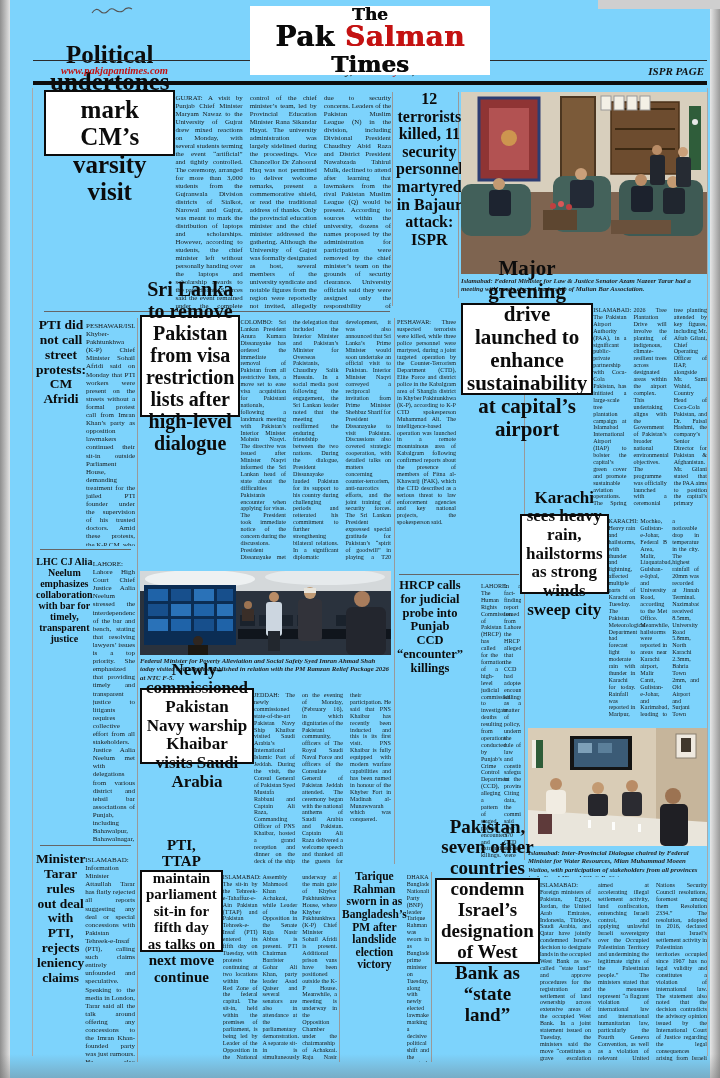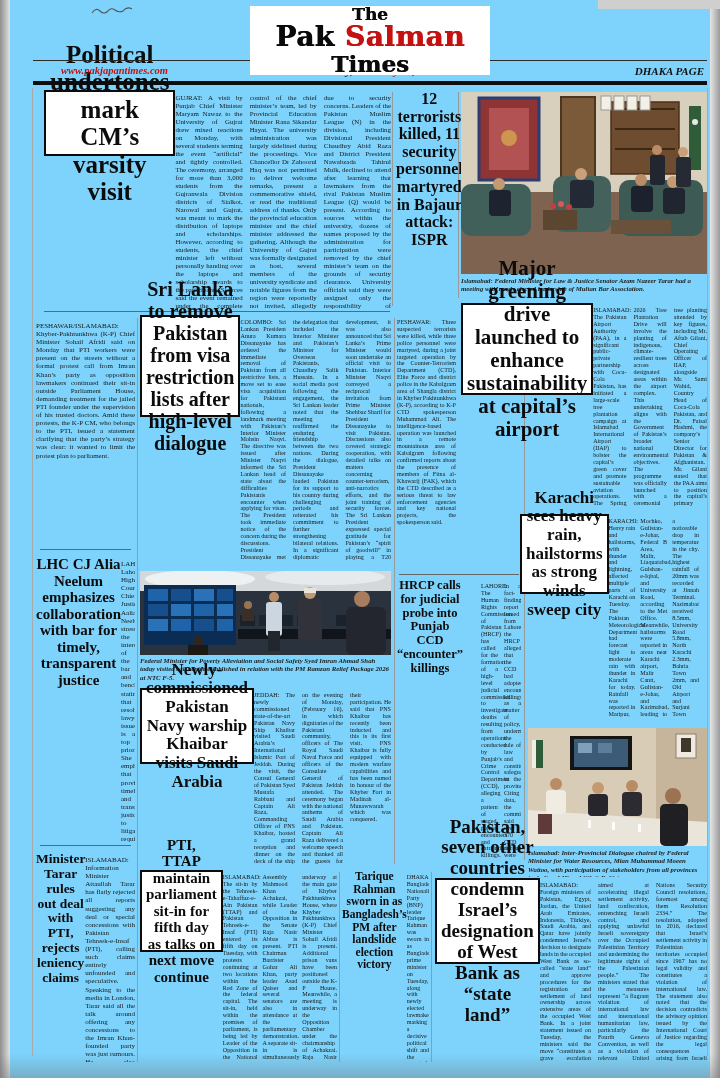--- a/index.html
+++ b/index.html
@@ -58,21 +58,21 @@
 
   <div class="brand">
     <div class="l1">The</div>
     <div class="l2"><span>Pak </span><span class="red">Salman</span></div>
     <div class="l3">Times</div>
   </div>
   <div class="thinrule"></div>
   <div class="daterow">
     <span class="url red">www.pakjapantimes.com</span>
     <span class="dateline"><span>Wednesday, </span><span class="red">February 18</span><span>, 2026</span></span>
-    <span class="backpage">DHAKA PAGE</span>
+    <span class="backpage">ISPR PAGE</span>
   </div>
   <div class="thickrule"></div>
 
   <div class="vr" style="left:392px;top:92px;height:214px;"></div>
   <div class="vr" style="left:458px;top:92px;height:206px;"></div>
   <div class="vr" style="left:137px;top:318px;height:744px;"></div>
   <div class="vr" style="left:394px;top:318px;height:546px;"></div>
   <div class="vr" style="left:524px;top:318px;height:542px;"></div>
   <div class="vr" style="left:339px;top:872px;height:190px;"></div>
   <div class="vr" style="left:431px;top:872px;height:190px;"></div>
@@ -136,24 +136,25 @@
   <div class="caption" style="left:461px;top:277px;width:246px;height:22px;">Islamabad: Federal Minister for Law &amp; Justice Senator Azam Nazeer Tarar had a meeting with newly elected leadership of Multan Bar Association.</div>
 
   <div class="art" style="left:461px;top:303px;width:246px;height:209px;">
     <div class="hbox" style="height:92px;">
       <h2 class="h" style="font-size:21px;">Major greening drive launched to enhance sustainability at capital’s airport</h2>
     </div>
     <div class="body cols3 dense">ISLAMABAD: The Pakistan Airport Authority (PAA), in a significant public-private partnership with Coca-Cola Pakistan, has initiated a large-scale tree plantation campaign at Islamabad International Airport (IIAP) to bolster the capital’s green cover and promote sustainable aviation operations. The Spring 2026 Tree Plantation Drive will involve the planting of indigenous, climate-resilient trees across designated areas within the airport complex. This undertaking aligns with the Government of Pakistan’s broader national environmental objectives. The programme was officially launched with a ceremonial tree planting attended by key figures, including Mr. Aftab Gilani, Chief Operating Officer of IIAP, alongside Mr. Sami Wahid, Country Head of Coca-Cola Pakistan, and Dr. Faisal Hashmi, the company’s Senior Director for Pakistan &amp; Afghanistan. Mr. Gilani stated that the PAA aims to position the capital’s primary gateway as a benchmark for sustainable airport management. “Through this initiative, PAA aims to position IIAP as a model for sustainable airport operations, blending aviation excellence with environmental responsibility,” he commented, valuing the assistance of partners who share this vision for its realisation. Representing the corporate partner, Mr. Sami Wahid emphasised the role of airports in shaping a country’s international image. “Airports are the first impression of a country, and by contributing to this green effort, we are supporting PAA’s vision of presenting a sustainable and environmentally responsible Pakistan to the world,” he said. Dr. Faisal Hashmi highlighted the collaborative model of the project. “This collaboration demonstrates how private-sector support can complement public-sector leadership in building infrastructure.”</div>
   </div>
 
   <div class="art" style="left:36px;top:318px;width:99px;height:228px;">
+    <h2 class="h" style="font-size:13.5px;">PTI did not call street protests: CM Afridi</h2>
     <div class="body rail">PESHAWAR/ISLAMABAD: Khyber-Pakhtunkhwa (K-P) Chief Minister Sohail Afridi said on Monday that PTI workers were present on the streets without a formal protest call from Imran Khan’s party as opposition lawmakers continued their sit-in outside Parliament House, demanding treatment for the jailed PTI founder under the supervision of his trusted doctors. Amid these protests, the K-P CM, who belongs to the PTI, issued a statement clarifying that the party’s strategy was clear: it wanted to limit the protest plan to parliament.</div>
   </div>
   <div class="art" style="left:36px;top:556px;width:99px;height:286px;">
-    <h2 class="h" style="font-size:15px;">LHC CJ Alia Neelum emphasizes collaboration with bar for timely, transparent justice</h2>
+    <h2 class="h" style="font-size:10px;">LHC CJ Alia Neelum emphasizes collaboration with bar for timely, transparent justice</h2>
     <div class="body rail">LAHORE: Lahore High Court Chief Justice Aalia Neelum stressed the interdependence of the bar and bench, stating that resolving lawyers’ issues is a top priority. She emphasized that providing timely and transparent justice to litigants requires collective effort from all stakeholders. Justice Aalia Neelum met with delegations from various district and tehsil bar associations of Punjab, including Bahawalpur, Bahawalnagar, Jhang, Layyah, Lodhran, Hafizabad, and Wazirabad. Presidents and secretaries of tehsil bar associations from Bhira, Kharian, Kabirwala, and Gujar Khan also attended. Registrar Lahore High Court, Amjad Iqbal Ranjha, was present at the meeting. The discussions focused on challenges faced by lawyers, improvement of court facilities, faster case disposal, and strengthening the judicial system at the district level.</div>
   </div>
   <div class="art" style="left:36px;top:852px;width:99px;height:210px;">
     <h2 class="h" style="font-size:13.5px;">Minister Tarar rules out deal with PTI, rejects leniency claims</h2>
     <div class="body rail">ISLAMABAD: Information Minister Attaullah Tarar has flatly rejected all reports suggesting any deal or special concessions with Pakistan Tehreek-e-Insaf (PTI), calling such claims entirely unfounded and speculative. Speaking to the media in London, Tarar said all the talk around offering any concessions to the Imran Khan-founded party was just rumours. He also addressed reports about Khan’s health issues, asserting that the PTI founder’s eye problem was sensationalised. “We had a responsibility to provide proper healthcare, and that was done. His health is fine now; the issue that existed has been resolved,” Tarar said. He added that medical experts had examined Khan and briefed party leaders about his condition, strongly emphasising that the PTI should refrain from politicising its founder’s health issues. Tarar, who had been on a two-day official visit to Austria with Prime Minister Shehbaz Sharif’s delegation.</div>
   </div>
 
   <div class="art" style="left:140px;top:315px;width:251px;height:252px;">
     <div class="hbox" style="height:102px;">
       <h2 class="h" style="font-size:20px;">Sri Lanka to remove Pakistan from visa restriction lists after high-level dialogue</h2>

